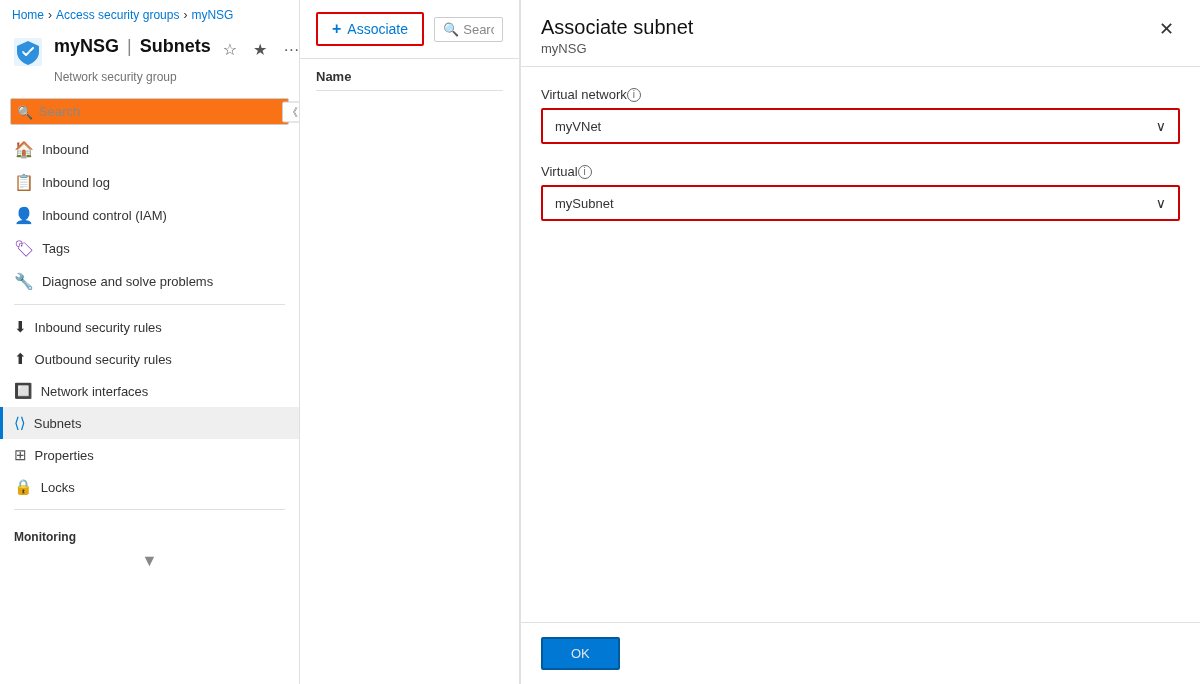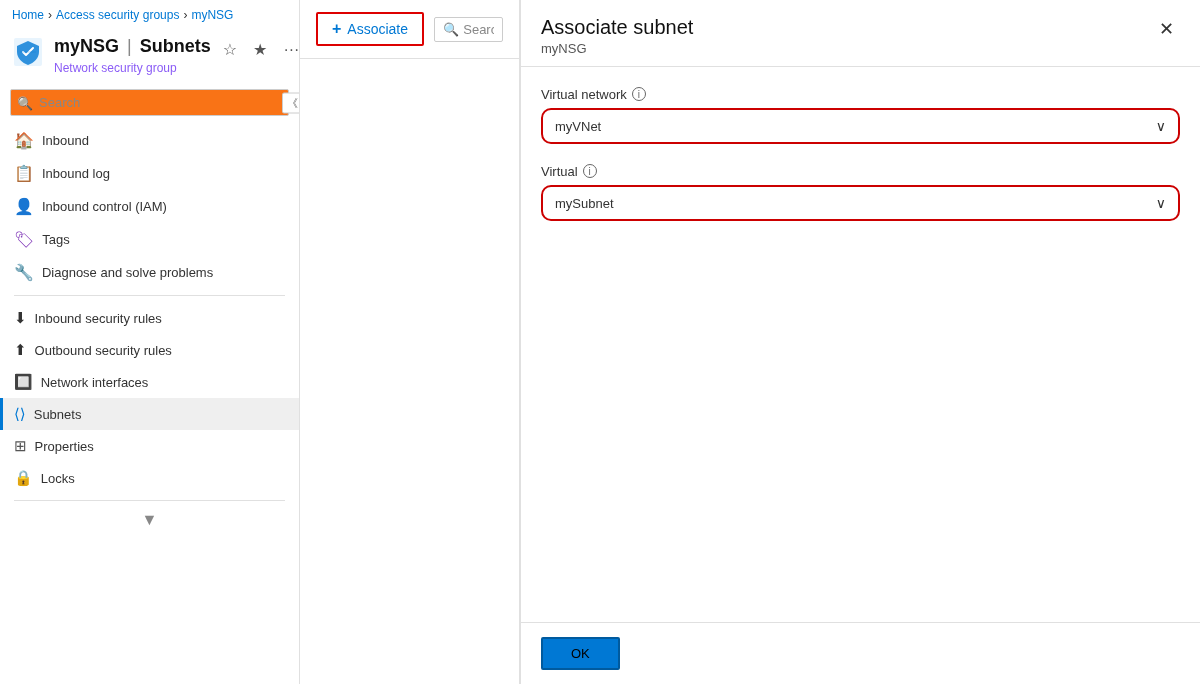--- a/index.html
+++ b/index.html
@@ -45,22 +45,22 @@
     .resource-title {
       font-size: 18px;
       font-weight: 600;
       color: #111;
       display: flex;
       align-items: center;
       gap: 8px;
     }
     .resource-subtitle {
       font-size: 12px;
-      color: #8b5cf6;
-      margin-top: 0;
+      color: #737373;
+      margin-top: 9px;
     }
     .header-icons { display: flex; gap: 8px; align-items: center; margin-top: 6px; }
     .header-icon-btn {
       background: none;
       border: none;
       cursor: pointer;
       color: #555;
       font-size: 16px;
       padding: 2px 4px;
     }
@@ -253,60 +253,60 @@
     }
 
     .field-group {
       margin-bottom: 20px;
     }
     .field-label {
       font-size: 13px;
       color: #333;
       margin-bottom: 6px;
       display: flex;
-      gap: 5px;
+      align-items: center;
     }
     .info-icon {
       display: inline-flex;
       align-items: center;
       justify-content: center;
       width: 14px;
       height: 14px;
       border: 1px solid #666;
       border-radius: 50%;
       font-size: 10px;
       color: #666;
       cursor: pointer;
     }
 
     .dropdown-box {
       display: flex;
       align-items: center;
       justify-content: space-between;
       border: 2px solid #c00;
       padding: 8px 12px;
-      border-radius: 10px;
+      border-radius: 2px;
       cursor: pointer;
       background: #fff;
       font-size: 13px;
     }
     .chevron { font-size: 14px; color: #333; }
 
     .panel-footer {
       padding: 14px 20px;
       border-top: 1px solid #e0e0e0;
       display: flex;
       align-items: center;
       gap: 10px;
     }
 
     .ok-btn {
       padding: 7px 28px;
       background: #0078d4;
-      color: #000000;
+      color: #e5e5e5;
       border: 2px solid #005a9e;
       border-radius: 2px;
       font-size: 13px;
       font-weight: 500;
       cursor: pointer;
     }
 
     .nav-active-border {
       border-left: 3px solid #0078d4;
       padding-left: 11px;
@@ -399,40 +399,42 @@
     <div class="nav-item">
       <span style="font-size:15px; color:#555;">⊞</span>
       <span class="nav-label">Properties</span>
     </div>
     <div class="nav-item">
       <span style="font-size:15px; color:#555;">🔒</span>
       <span class="nav-label">Locks</span>
     </div>
 
     <hr class="nav-divider">
+    <div class="nav-section-header">Monitoring</div>
     <div style="display:flex; justify-content:center; padding: 4px 0 8px;">
       <span style="color:#888; font-size:16px;">▼</span>
     </div>
   </div>
 </div>
 
 <div class="main-content">
 
   <div class="main-toolbar">
     <button class="associate-btn">
       <span class="plus">+</span>
       <span>Associate</span>
     </button>
     <div class="search-subnets">
       <span style="color:#888; font-size:13px;">🔍</span>
       <input type="text" placeholder="Search subnets" style="">
     </div>
   </div>
 
   <div class="subnets-table">
+    <div class="table-header">Name</div>
   </div>
 </div>
 
 <div class="right-panel">
 
   <div class="panel-header">
     <div>
       <div class="panel-title">Associate subnet</div>
       <div class="panel-subtitle">myNSG</div>
     </div>

